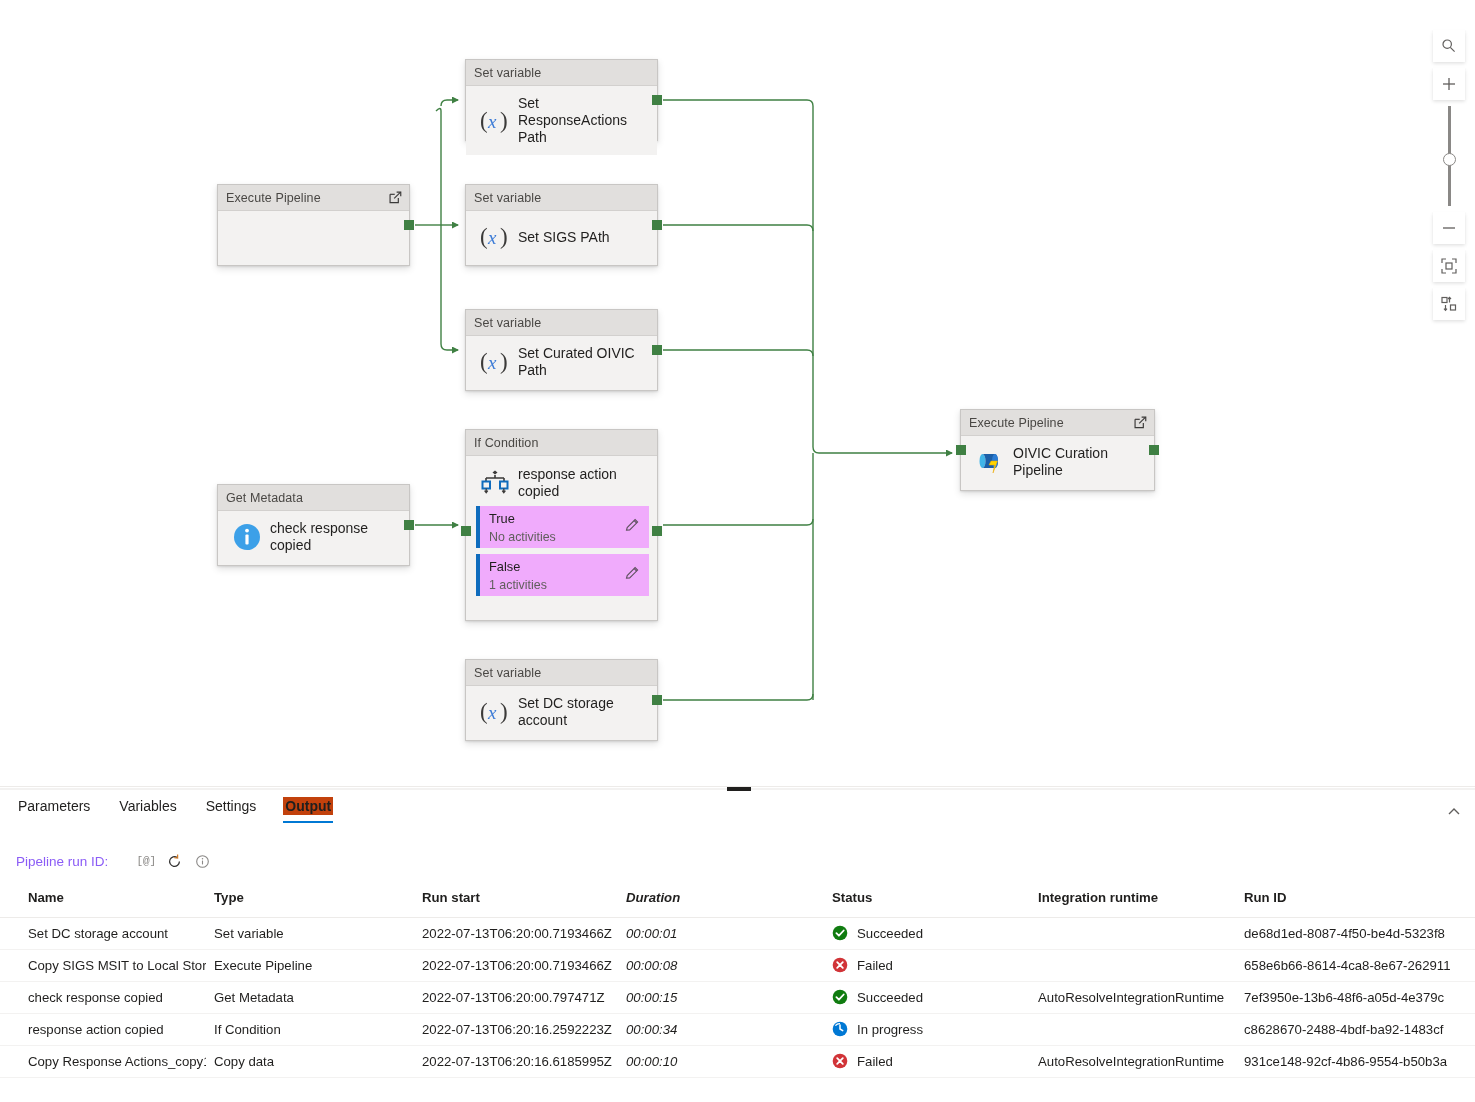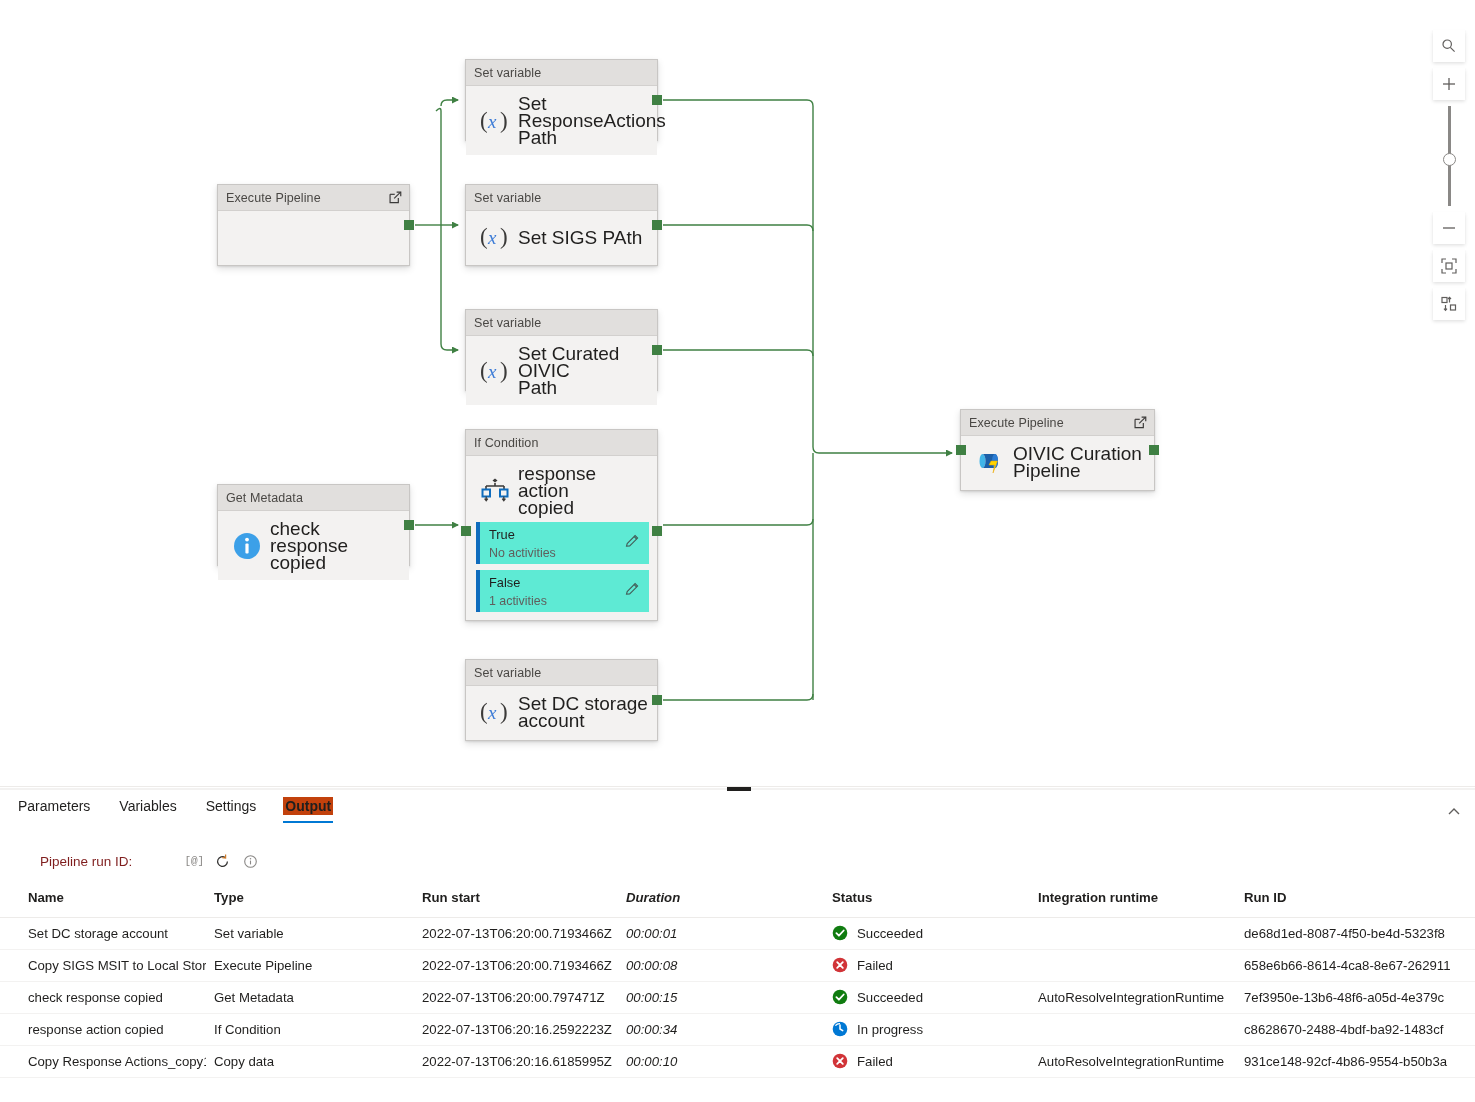--- a/index.html
+++ b/index.html
@@ -40,39 +40,39 @@
   }
   .node-hdr .hdr-title { flex: 1; white-space: nowrap; overflow: hidden; }
   .node-body {
     display: flex; align-items: center;
     padding: 9px 8px 9px 10px;
     min-height: 52px;
     background: #f3f2f1;
   }
   .node-ico { width: 38px; flex: 0 0 38px; display: flex; align-items: center; justify-content: center; }
   .node-label {
-    font-size: 19px; color: #201f1e; line-height: 17px;
+    font-size: 14px; color: #201f1e; line-height: 17px;
     padding-left: 4px; white-space: pre-line;
   }
 
   
   .port {
     position: absolute; width: 10px; height: 10px;
     background: #3f8043;
   }
   .port.left  { left: -5px;  top: 50%; margin-top: -5px; }
   .port.right { right: -5px; top: 50%; margin-top: -5px; }
 
   
   .ext-link { width: 15px; height: 15px; flex: 0 0 15px; }
 
   
   .branch {
     display: flex; align-items: center;
-    background: #5eead4;
+    background: #f0abfc;
     margin: 0 8px 6px 10px;
     height: 42px;
     border-left: 4px solid #0f6cbd;
     padding-left: 9px;
     position: relative;
   }
   .branch-txt { flex: 1; }
   .branch-title { font-size: 12.8px; color: #201f1e; line-height: 15px; }
   .branch-sub { font-size: 12.4px; color: #605e5c; line-height: 15px; }
   .pencil { width: 17px; height: 17px; margin-right: 8px; opacity: .8; }
@@ -130,21 +130,21 @@
   #collapse-btn {
     position: absolute; right: 6px; top: 10px;
     width: 30px; height: 30px; display: flex;
     align-items: center; justify-content: center; cursor: pointer;
   }
 
   #runid-row {
     position: absolute; left: 16px; top: 60px;
     display: flex; align-items: center; height: 28px;
   }
-  #runid-row .runid-label { font-size: 13.5px; color: #7f1d1d; margin-right: 12px; margin-left: 24px; }
+  #runid-row .runid-label { font-size: 13.5px; color: #8b5cf6; margin-right: 12px; }
   .mini-btn {
     width: 28px; height: 28px; display: flex; align-items: center;
     justify-content: center; cursor: pointer;
   }
   .copy-glyph { font-size: 11px; color: #8a8886; font-family: "Liberation Mono", monospace; }
 
   
   #tbl-wrap {
     position: absolute; left: 0; top: 100px;
     width: 1475px; height: 216px; overflow: hidden;

